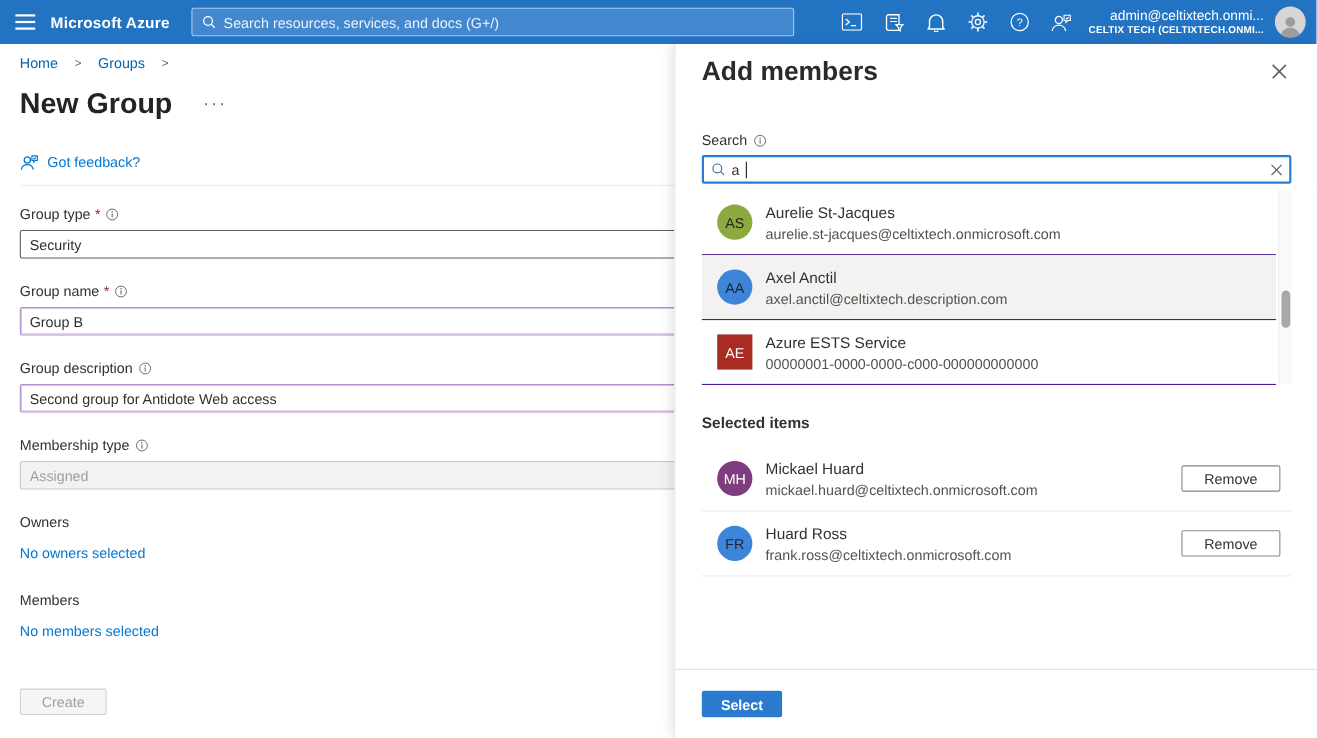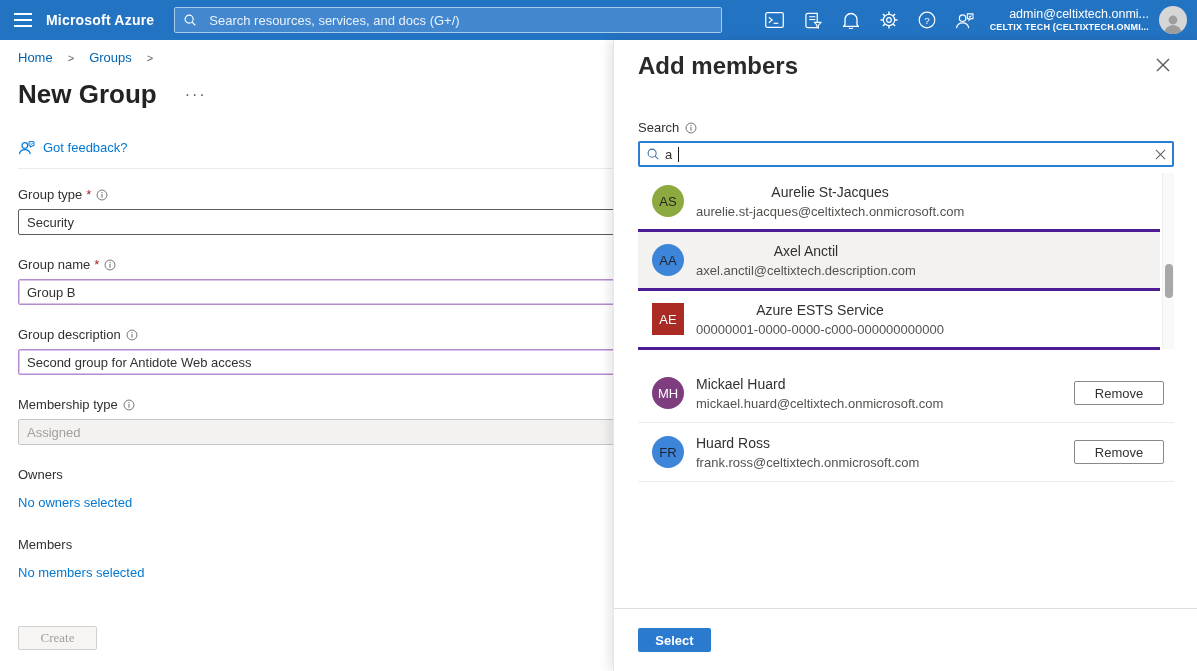--- a/index.html
+++ b/index.html
@@ -4,21 +4,21 @@
 <style>
   * { margin:0; padding:0; box-sizing:border-box; }
   html,body { width:1197px; height:671px; overflow:hidden; }
   body { font-family:"Liberation Sans", sans-serif; background:#ffffff; position:relative; color:#323130; }
 
   
   .topbar { height:40px; background:#2373c3; display:flex; align-items:center; color:#fff; padding:0 10px 0 0; }
   .hamburger { width:46px; height:40px; display:flex; flex-direction:column; justify-content:center; align-items:center; gap:4px; cursor:pointer; }
   .hamburger span { display:block; width:18px; height:2px; background:#fff; }
   .brand { font-size:14px; font-weight:700; letter-spacing:.2px; margin-right:20px; white-space:nowrap; }
-  .topbar-search { display:flex; align-items:center; gap:12px; width:548px; height:26px; background:#4388cf; border:1px solid #a8c9e8; border-radius:2px; padding:0 8px; }
+  .topbar-search { display:flex; align-items:center; gap:6px; width:548px; height:26px; background:#4388cf; border:1px solid #a8c9e8; border-radius:2px; padding:0 8px; }
   .topbar-search svg { flex:0 0 auto; }
   .topbar-search input { flex:1; background:transparent; border:none; outline:none; color:#fff; font-size:13px; font-family:inherit; }
   .topbar-search input::placeholder { color:#eaf2fb; opacity:1; }
   .topbar-icons { margin-left:auto; display:flex; align-items:center; }
   .tb-icon { width:38px; height:40px; display:flex; align-items:center; justify-content:center; cursor:pointer; }
   .account { text-align:right; line-height:1.25; margin:0 10px 0 6px; white-space:nowrap; }
   .account .email { font-size:12.5px; }
   .account .tenant { font-size:9px; font-weight:700; letter-spacing:.2px; }
   .avatar-top { width:28px; height:28px; border-radius:50%; background:#d6d6d6; overflow:hidden; display:flex; align-items:flex-end; justify-content:center; cursor:pointer; }
 
@@ -40,37 +40,37 @@
   .fld { width:100%; height:26px; border:1px solid #5f5d5b; border-radius:2px; font-size:13px; font-family:inherit; padding:0 8px; color:#323130; background:#fff; outline:none; }
   .fld.modified { border:1px solid #b58cd0; box-shadow:inset 0 0 0 1px #d9c3ea; }
   .fld.disabled { background:#f3f2f1; border:1px solid #c8c6c4; color:#a19f9d; }
   .field-group { margin-bottom:22px; }
   .static-label { font-size:13px; color:#323130; margin-top:2px; }
   .link-13 { font-size:13px; color:#0078d4; text-decoration:none; cursor:pointer; display:inline-block; }
   .owners-block { margin-top:18px; }
   .owners-block .link-13 { margin-top:13px; }
   .members-block { margin-top:26px; }
   .members-block .link-13 { margin-top:13px; }
-  .create-btn { position:absolute; left:18px; bottom:21px; width:79px; height:24px; background:#f6f5f4; border:1px solid #d2d0ce; border-radius:2px; color:#a19f9d; font-size:13px; font-family:Liberation Serif, serif; }
+  .create-btn { position:absolute; left:18px; bottom:21px; width:79px; height:24px; background:#f6f5f4; border:1px solid #d2d0ce; border-radius:2px; color:#a19f9d; font-size:13px; font-family:Liberation Sans, sans-serif; }
 
   
   .panel { position:absolute; top:40px; right:0; width:584px; bottom:0; background:#fff; border-left:1px solid #e6e6e6; box-shadow:-4px 0 10px rgba(0,0,0,.10); }
   .panel-inner { padding:12px 23px 0 24px; }
   .panel-head { display:flex; align-items:flex-start; justify-content:space-between; }
   .panel-title { font-size:24px; font-weight:700; color:#2b2a29; }
   .panel-close { background:none; border:none; cursor:pointer; color:#605e5c; padding:4px; margin-top:2px; }
   .search-label { display:flex; align-items:center; gap:6px; font-size:13px; margin-top:40px; }
   .search-box { margin-top:6px; height:26px; border:2px solid #2b7cd3; border-radius:2px; display:flex; align-items:center; padding:0 6px; gap:5px; }
   .search-box .txt { font-size:13px; color:#323130; }
   .caret { display:inline-block; width:1px; height:15px; background:#1b1a19; margin-left:1px; }
   .search-clear { margin-left:auto; background:none; border:none; cursor:pointer; color:#605e5c; display:flex; }
 
   .sugg-list { position:relative; margin-top:6px; }
   .sugg-scroll { margin-right:14px; }
-  .p-row { display:flex; align-items:center; gap:12px; height:59px; border-bottom:3px solid #4c1d95; padding-left:0; cursor:pointer;text-align:center; }
+  .p-row { display:flex; align-items:center; gap:12px; height:59px; border-bottom:1px solid #4c1d95; padding-left:0; cursor:pointer; }
   .p-row.hl { background:#f3f2f1; }
   .avatar { width:32px; height:32px; flex:0 0 32px; display:flex; align-items:center; justify-content:center; font-size:13px; border-radius:50%; margin-left:14px; }
   .avatar.square { border-radius:0; }
   .p-name { font-size:14px; color:#323130; margin-bottom:4px; }
   .p-mail { font-size:13px; color:#54524f; }
   .scrollbar-track { position:absolute; right:0; top:0; bottom:1px; width:12px; background:#f9f9f9; border-left:1px solid #efefef; }
   .scrollbar-thumb { position:absolute; left:2px; width:8px; height:34px; top:91px; background:#a8a8a8; border-radius:4px; cursor:pointer; }
 
   .selected-label { font-size:14px; font-weight:700; margin-top:26px; }
   .sel-row { display:flex; align-items:center; gap:12px; height:59px; border-bottom:1px solid #edebe9; }
@@ -333,20 +333,21 @@
             <div class="p-name">Azure ESTS Service</div>
             <div class="p-mail">00000001-0000-0000-c000-000000000000</div>
           </div>
         </div>
       </div>
       <div class="scrollbar-track">
         <div class="scrollbar-thumb"></div>
       </div>
     </div>
 
+    <div class="selected-label">Selected items</div>
 
     <div class="sel-wrap">
       <div class="sel-row">
         <div class="avatar" style="background-color: rgb(126, 61, 126); color: rgb(255, 255, 255);">MH</div>
         <div class="sel-texts">
           <div class="p-name">Mickael Huard</div>
           <div class="p-mail">mickael.huard@celtixtech.onmicrosoft.com</div>
         </div>
         <button class="remove-btn">Remove</button>
       </div>

